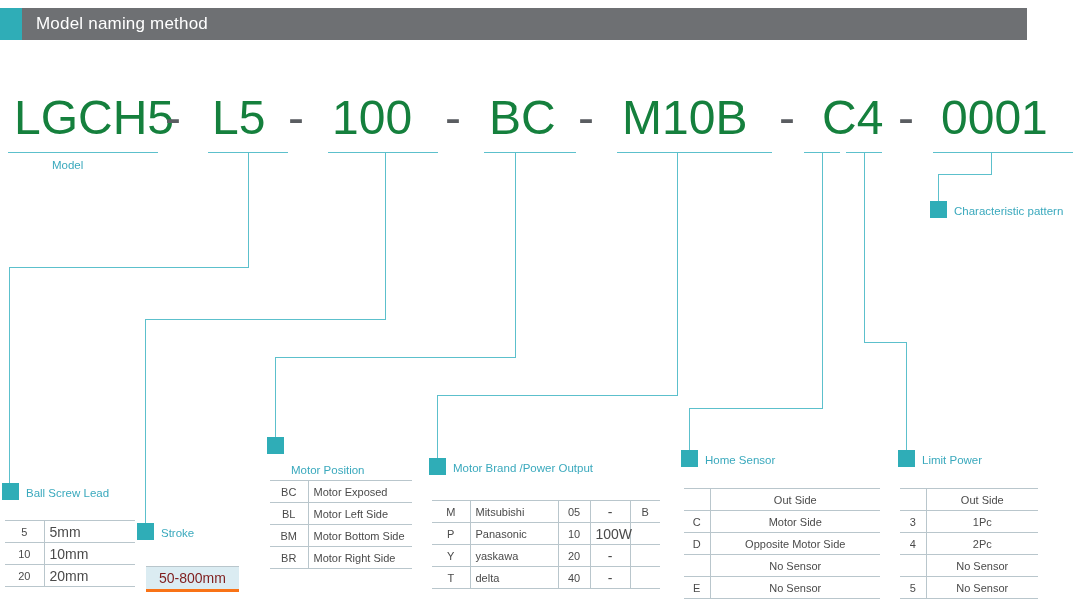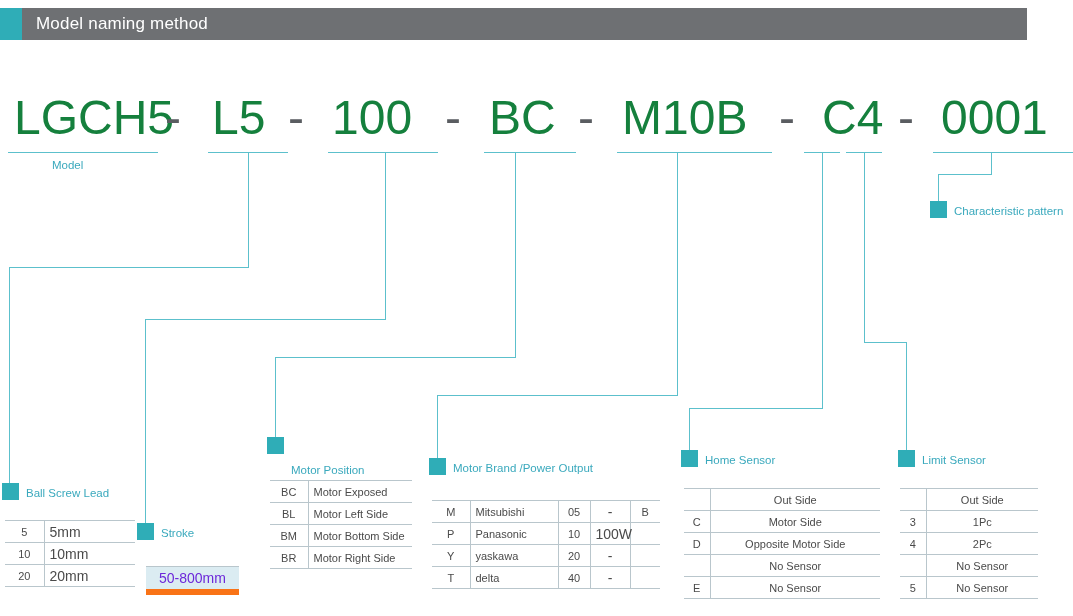--- a/index.html
+++ b/index.html
@@ -41,22 +41,22 @@
   }
   td.key{background:#dbecf2;text-align:center;font-size:15px;color:#555;}
   td.keysm{background:#dbecf2;text-align:center;font-size:13px;color:#555;}
   td.num{background:#dbecf2;text-align:center;font-size:15px;color:#555;}
   td.ctr{text-align:center;}
   td.tint{background:#dbecf2;}
   td.desc{font-size:10px;color:#4a4a4a;}
   .cellsep{border-left:1px solid #b9c6cc;}
 
   .stroke-box{position:absolute;left:146px;top:566px;width:93px;height:22px;
-    background:#dbecf2;border-top:1px solid #b9c6cc;border-bottom:6px solid #f97316;
-    font-size:14px;color:#6d28d9;text-align:center;line-height:22px;}
+    background:#dbecf2;border-top:1px solid #b9c6cc;border-bottom:3px solid #f97316;
+    font-size:14px;color:#7f1d1d;text-align:center;line-height:22px;}
 </style>
 </head>
 <body>
 
 <div id="stage">
 
   <div class="hdr"></div>
   <div class="hdr-accent"></div>
   <div class="hdr-title">Model naming method</div>
 
@@ -112,21 +112,21 @@
   <div class="v" style="left:822px; top:152px; height:256px;"></div>
   <div class="h" style="left:689px; top:408px; width:134px;"></div>
   <div class="v" style="left:689px; top:408px; height:42px;"></div>
   <div class="mk" style="left:681px; top:450px;"></div>
   <div class="lb" style="left:705px; top:454px;">Home Sensor</div>
 
   <div class="v" style="left:864px; top:152px; height:190px;"></div>
   <div class="h" style="left:864px; top:342px; width:42px;"></div>
   <div class="v" style="left:906px; top:342px; height:108px;"></div>
   <div class="mk" style="left:898px; top:450px;"></div>
-  <div class="lb" style="left:922px; top:454px;">Limit Sensor</div>
+  <div class="lb" style="left:922px; top:454px;">Limit Power</div>
 
   <div class="v" style="left:991px; top:152px; height:22px;"></div>
   <div class="h" style="left:938px; top:174px; width:54px;"></div>
   <div class="v" style="left:938px; top:174px; height:27px;"></div>
   <div class="mk" style="left:930px; top:201px;"></div>
   <div class="lb" style="left:954px; top:205px;">Characteristic pattern</div>
 
   <table class="t" style="left:5px; top:520px; width:130px;">
     <colgroup>
         <col style="width:39px">

